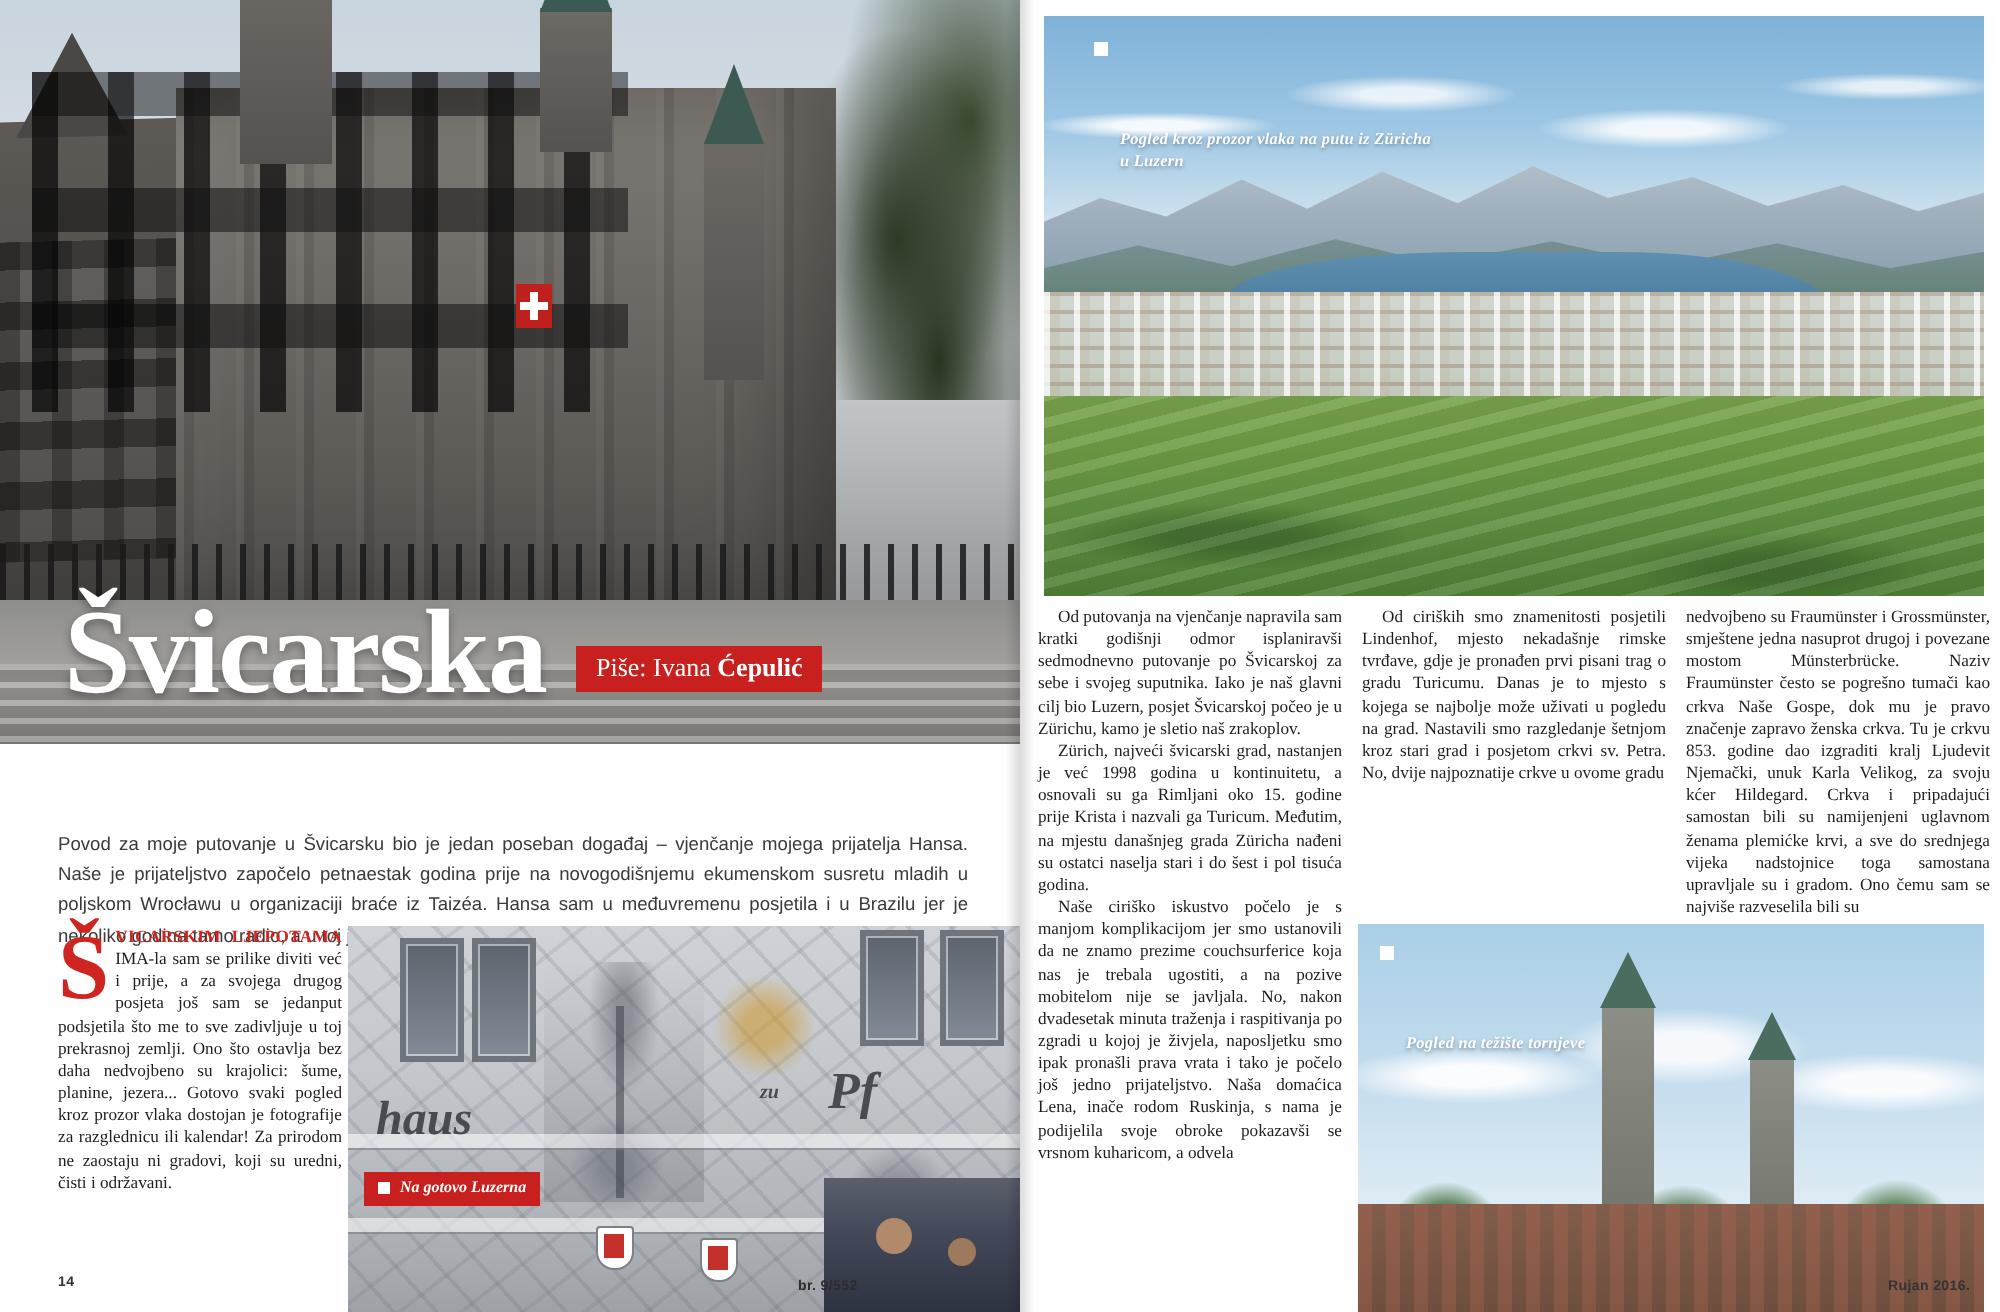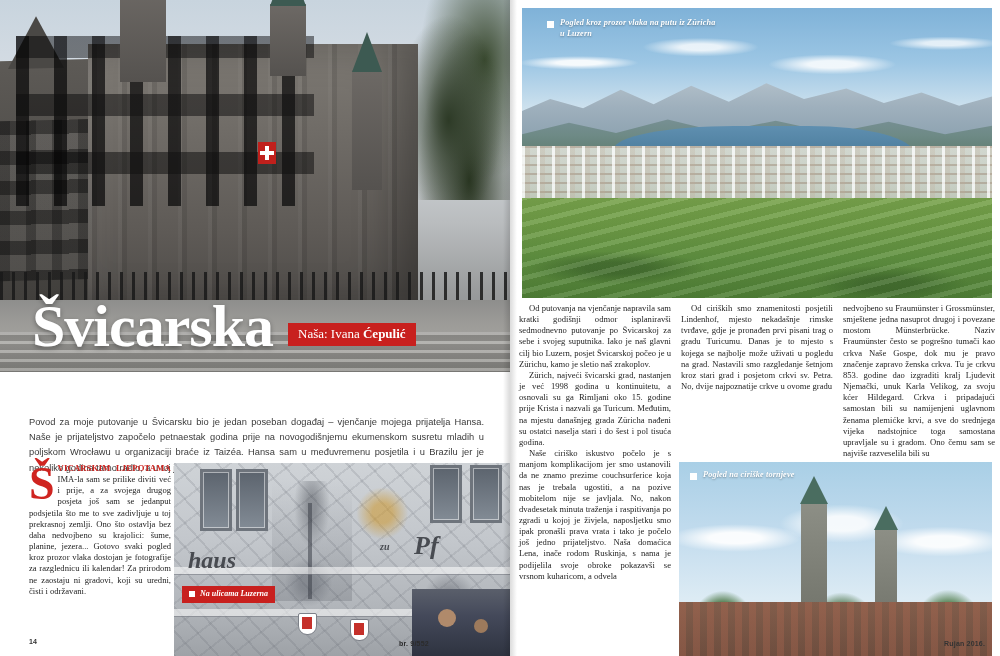--- a/index.html
+++ b/index.html
@@ -180,21 +180,21 @@
   .cap .dot.white { background: #ffffff; }
   .cap .cap-text {
     font-family: "Liberation Serif", serif;
     font-style: italic;
     font-weight: bold;
     font-size: 8.2px;
     line-height: 10.5px;
     letter-spacing: .15px;
   }
   .cap.dark .cap-text { color: #2b2b2b; }
-  .cap.light .cap-text { color: #ffffff; text-shadow: 0 1px 2px rgba(0,0,0,.35); }
+  .cap.light .cap-text { color: #ffffff; text-shadow: 0 1px 2px rgba(0,0,0,.35); margin-top: 47px; }
 
   #cap-hero { left: 382px; top: 36px; width: 122px; }
   #cap-train { left: 547px; top: 18px; width: 170px; }
   #cap-towers { left: 690px; top: 470px; width: 170px; }
 
   
   .masthead {
     position: absolute;
     left: 32px; top: 296px;
     z-index: 30;
@@ -532,21 +532,21 @@
       <div class="hero-fence"></div>
       <div class="hero-ground"></div>
       <div class="hero-steps"></div>
     </div>
 
 
     <div class="masthead">
       <span class="title">Švicarska</span>
     </div>
     <div class="byline">
-      <span class="lab">Naša:</span>
+      <span class="lab">Piše:</span>
       <span class="who-first">Ivana</span>
       <span class="who-last">Ćepulić</span>
     </div>
 
     <div class="lead">Povod za moje putovanje u Švicarsku bio je jedan poseban događaj – vjenčanje mojega prijatelja Hansa. Naše je prijateljstvo započelo petnaestak godina prije na novogodišnjemu ekumenskom susretu mladih u poljskom Wrocławu u organizaciji braće iz Taizéa. Hansa sam u međuvremenu posjetila i u Brazilu jer je nekoliko godina tamo radio, a u toj je zemlji upoznao i svoju sadašnju suprugu.</div>
 
     <div class="col" id="col1">
       <p class="noindent">
         <span class="dropcap">Š</span><span class="smallcaps">VICARSKIM LJEPOTAMA</span>
         <span>IMA-la sam se prilike diviti već i prije, a za svojega drugog posjeta još sam se jedanput podsjetila što me to sve zadivljuje u toj prekrasnoj zemlji. Ono što ostavlja bez daha nedvojbeno su krajolici: šume, planine, jezera... Gotovo svaki pogled kroz prozor vlaka dostojan je fotografije za razglednicu ili kalendar! Za prirodom ne zaostaju ni gradovi, koji su uredni, čisti i održavani.</span>
@@ -569,21 +569,21 @@
       <div class="lz-shield" style="left:124px; top:150px;">
           <i></i>
         </div>
       <div class="lz-shield" style="left:176px; top:156px;">
           <i></i>
         </div>
       <div class="lz-people"></div>
     </div>
     <div class="red-label" id="label-luzern">
       <span class="wdot"></span>
-      <span>Na ulicama Luzerna</span>
+      <span>Na gotovo Luzerna</span>
     </div>
 
     <div class="folio" id="folio-left">14</div>
   </div>
 
   <div class="page-right">
     
   </div>
 
   <div class="photo-train">
@@ -609,21 +609,21 @@
     <div class="tw-tower tw-t1">
         <span class="cap3"></span>
       </div>
     <div class="tw-tower tw-t2">
         <span class="cap3"></span>
       </div>
     <div class="tw-roofs"></div>
   </div>
   <div class="cap light" id="cap-towers">
     <span class="dot white"></span>
-    <span class="cap-text">Pogled na ciriške tornjeve</span>
+    <span class="cap-text">Pogled na težište tornjeve</span>
   </div>
 
   <div class="col" id="col2">
     <p><span>Od putovanja na vjenčanje napravila sam kratki godišnji odmor isplaniravši sedmodnevno putovanje po Švicarskoj za sebe i svojeg suputnika. Iako je naš glavni cilj bio Luzern, posjet Švicarskoj počeo je u Zürichu, kamo je sletio naš zrakoplov.</span></p>
     <p><span>Zürich, najveći švicarski grad, nastanjen je već 1998 godina u kontinuitetu, a osnovali su ga Rimljani oko 15. godine prije Krista i nazvali ga Turicum. Međutim, na mjestu današnjeg grada Züricha nađeni su ostatci naselja stari i do šest i pol tisuća godina.</span></p>
     <p><span>Naše ciriško iskustvo počelo je s manjom komplikacijom jer smo ustanovili da ne znamo prezime couchsurferice koja nas je trebala ugostiti, a na pozive mobitelom nije se javljala. No, nakon dvadesetak minuta traženja i raspitivanja po zgradi u kojoj je živjela, naposljetku smo ipak pronašli prava vrata i tako je počelo još jedno prijateljstvo. Naša domaćica Lena, inače rodom Ruskinja, s nama je podijelila svoje obroke pokazavši se vrsnom kuharicom, a odvela</span></p>
   </div>
 
   <div class="col" id="col3">
     <p><span>Od ciriških smo znamenitosti posjetili Lindenhof, mjesto nekadašnje rimske tvrđave, gdje je pronađen prvi pisani trag o gradu Turicumu. Danas je to mjesto s kojega se najbolje može uživati u pogledu na grad. Nastavili smo razgledanje šetnjom kroz stari grad i posjetom crkvi sv. Petra. No, dvije najpoznatije crkve u ovome gradu</span></p>

